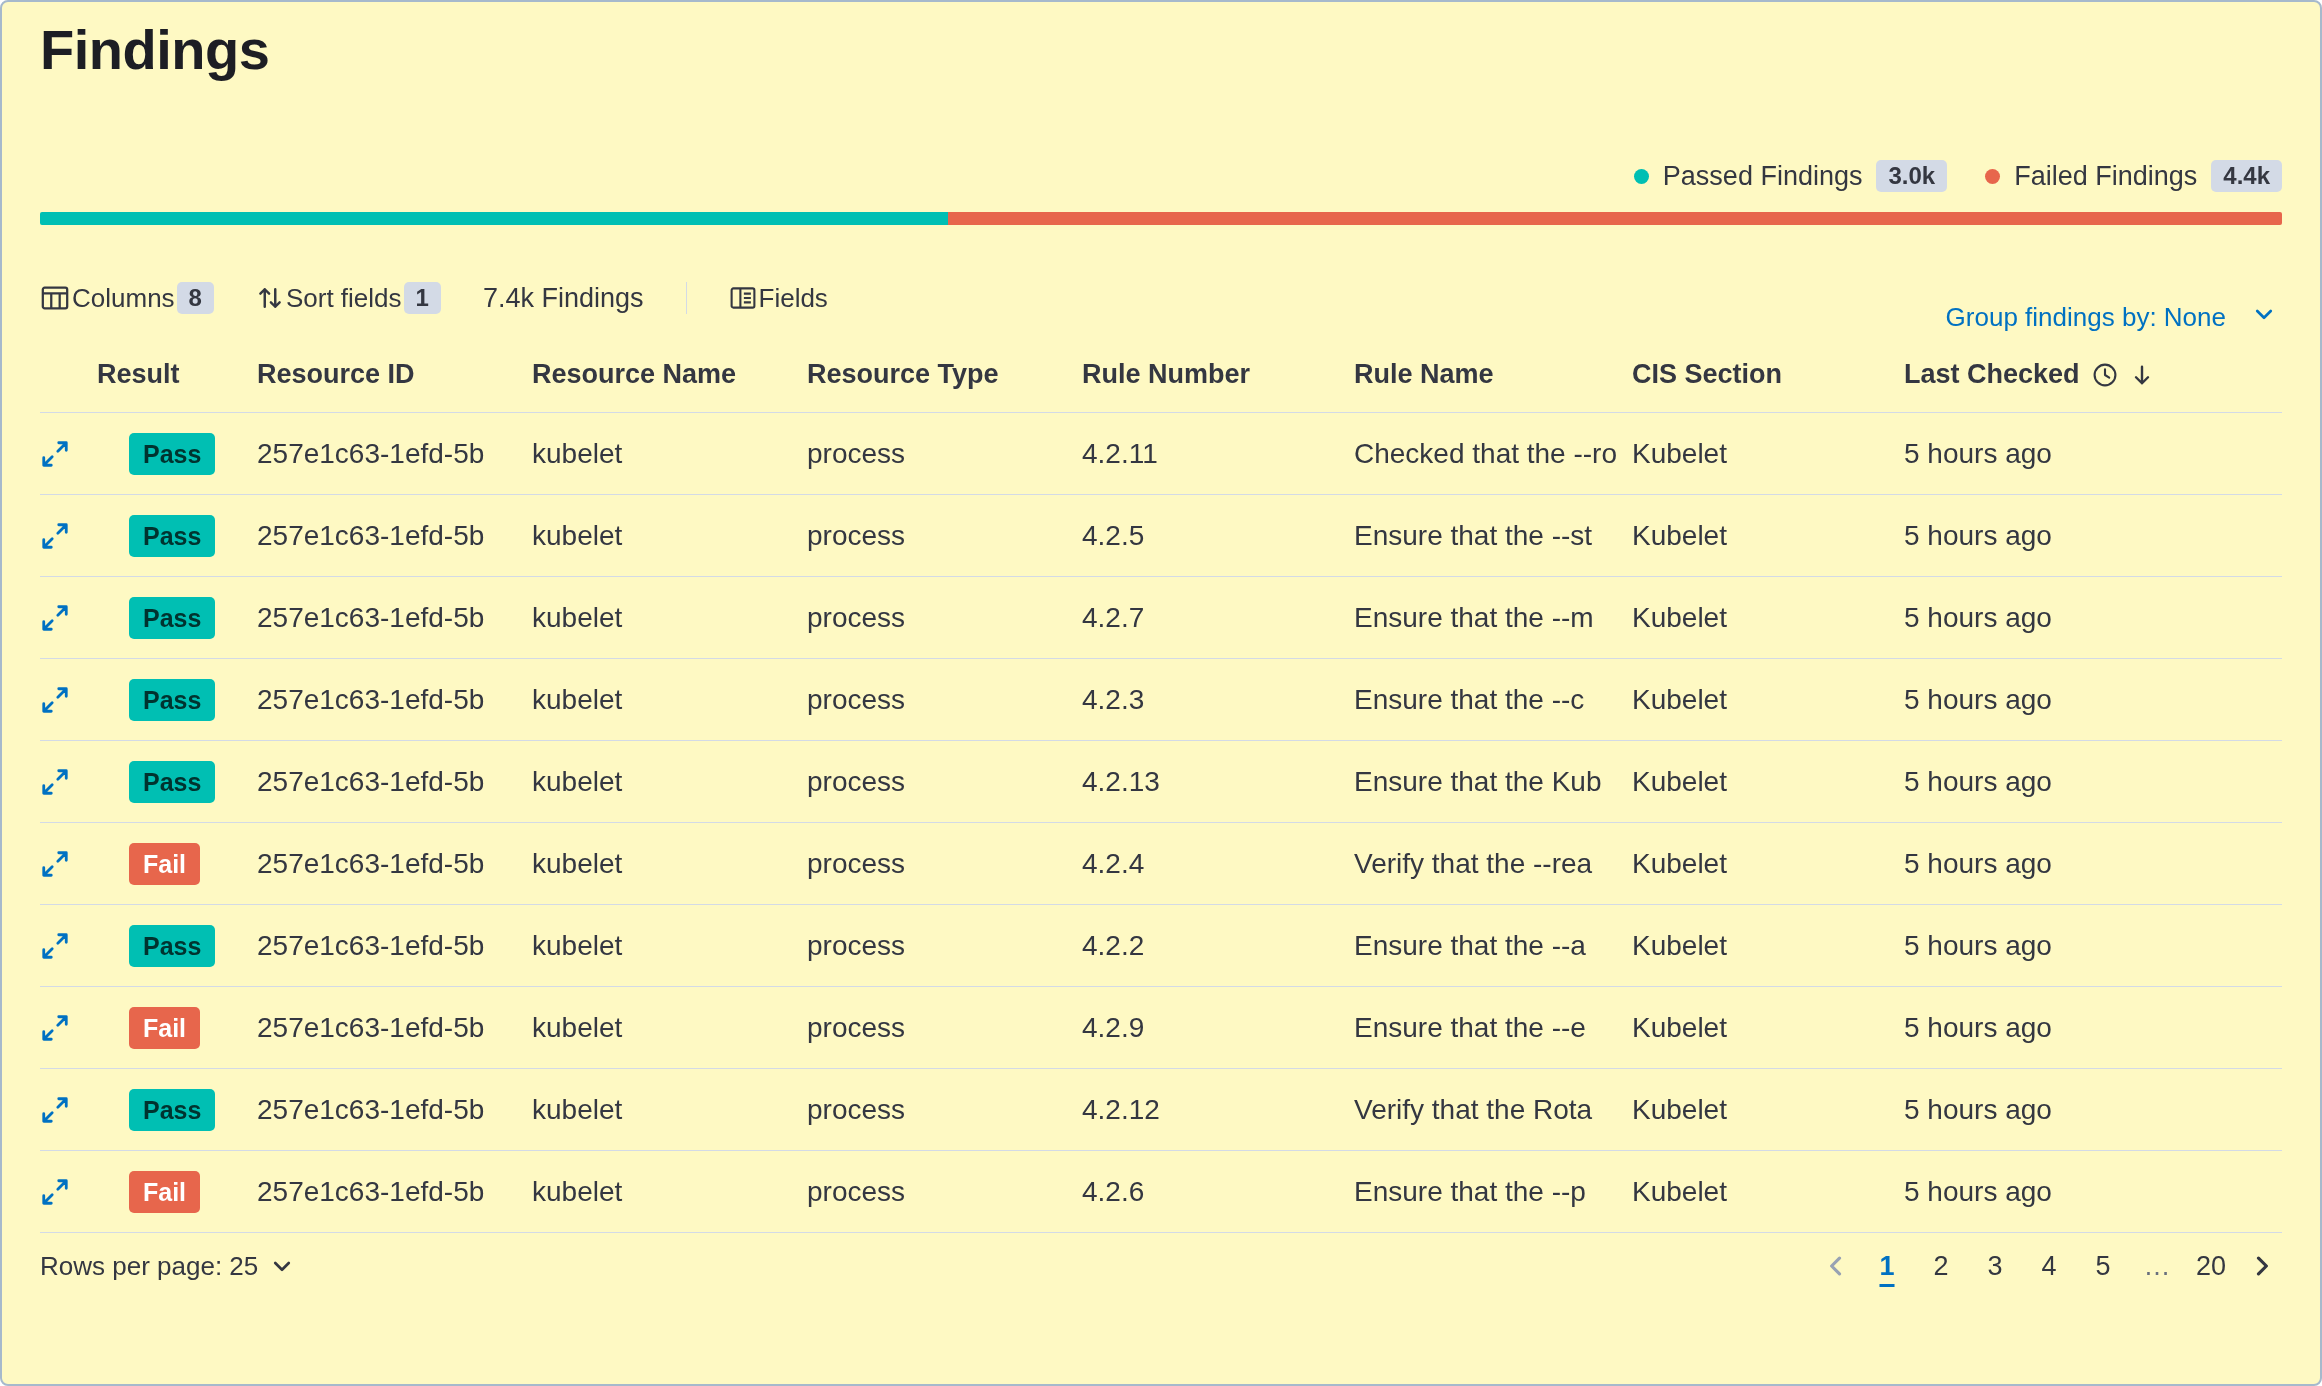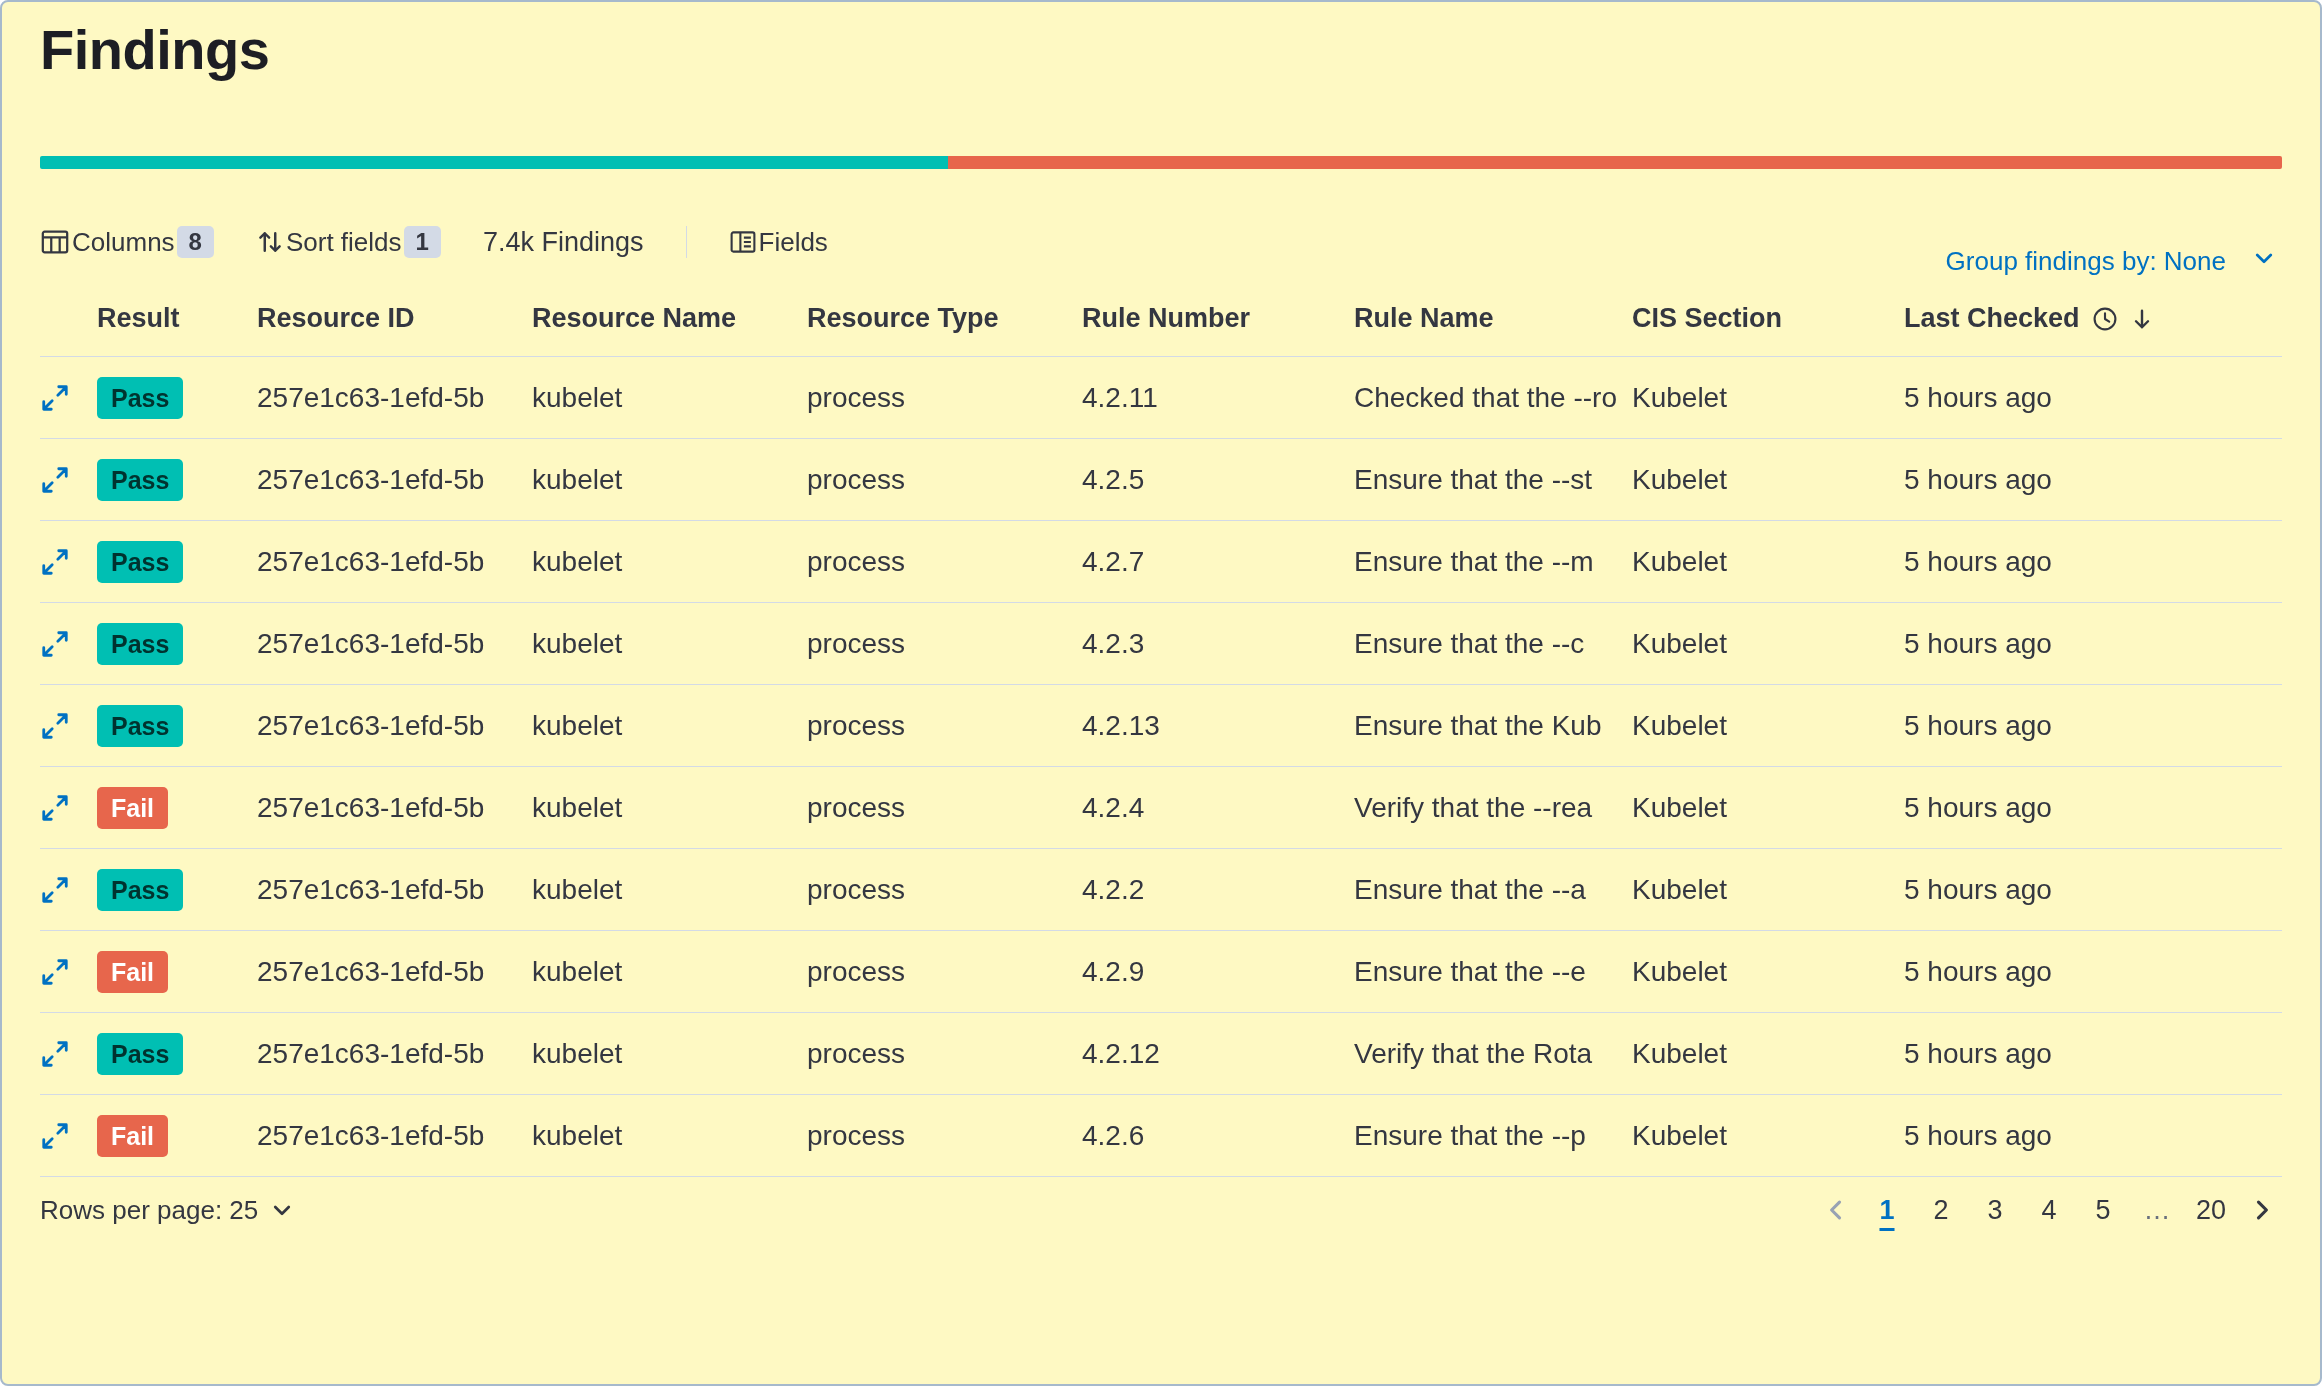--- a/index.html
+++ b/index.html
@@ -36,21 +36,21 @@
   .vdiv{width:1px;height:32px;background:var(--border);}
   .toolbar-spacer{flex:1;}
   .group-by{display:flex;gap:26px;background:none;border:none;font:inherit;font-size:26px;color:var(--primary);cursor:pointer;font-weight:500;margin-top:38px;}
 
   
   table{width:100%;border-collapse:collapse;table-layout:fixed;margin-top:0;}
   th{text-align:left;font-size:27px;font-weight:700;color:var(--text);padding:38px 12px 22px 0;border-bottom:1px solid var(--border);white-space:nowrap;overflow:hidden;}
   td{font-size:28px;color:var(--text);padding:0 12px 0 0;border-bottom:1px solid var(--border);height:82px;white-space:nowrap;overflow:hidden;}
   .last-checked-head{display:flex;align-items:center;gap:12px;}
   .expand-btn{background:none;border:none;cursor:pointer;padding:0;display:flex;align-items:center;}
-  .badge{display:inline-block;min-width:62px;text-align:center;padding:6px 14px;border-radius:5px;font-size:25px;font-weight:600;line-height:1.2;}
+  .badge{display:inline-block;min-width:62px;text-align:center;padding:6px 14px;border-radius:5px;font-size:25px;font-weight:600;line-height:1.2;margin-left:32px;}
   .badge.pass{background:var(--teal);color:#00332F;}
   .badge.fail{background:var(--orange);color:#fff;}
 
   
   .footer{display:flex;justify-content:space-between;align-items:center;padding:10px 0 12px;font-size:26px;}
   .rpp{display:flex;align-items:center;gap:12px;background:none;border:none;font:inherit;color:var(--text);cursor:pointer;padding:0;justify-content:center;}
   .pagination{display:flex;align-items:center;gap:8px;}
   .pages{display:flex;align-items:center;gap:8px;}
   .page-num{min-width:46px;height:46px;display:flex;align-items:center;justify-content:center;background:none;border:none;font:inherit;font-size:27px;color:var(--text);cursor:pointer;padding:0 6px;}
   .page-num.active{color:var(--primary);font-weight:700;text-decoration:underline;text-underline-offset:9px;text-decoration-thickness:2.5px;}
@@ -59,20 +59,32 @@
   svg{flex:none;}
 </style>
 </head>
 <body>
 
 <div class="app">
 
   <h1>Findings</h1>
 
 
+  <div class="legend-row">
+    <span class="legend-item">
+      <span class="dot teal"></span>
+      <span>Passed Findings</span>
+      <span class="count-badge">3.0k</span>
+    </span>
+    <span class="legend-item">
+      <span class="dot orange"></span>
+      <span>Failed Findings</span>
+      <span class="count-badge">4.4k</span>
+    </span>
+  </div>
 
   <div class="dist-bar">
     <div class="seg-passed" style="width: 40.5%;"></div>
     <div class="seg-failed"></div>
   </div>
 
   <div class="toolbar">
     <button class="tb-item">
       <svg viewBox="0 0 16 16" width="30" height="30" fill="none" stroke="#343741" stroke-width="1.2">
         <rect x="1.5" y="2.5" width="13" height="11" rx="1"></rect>

